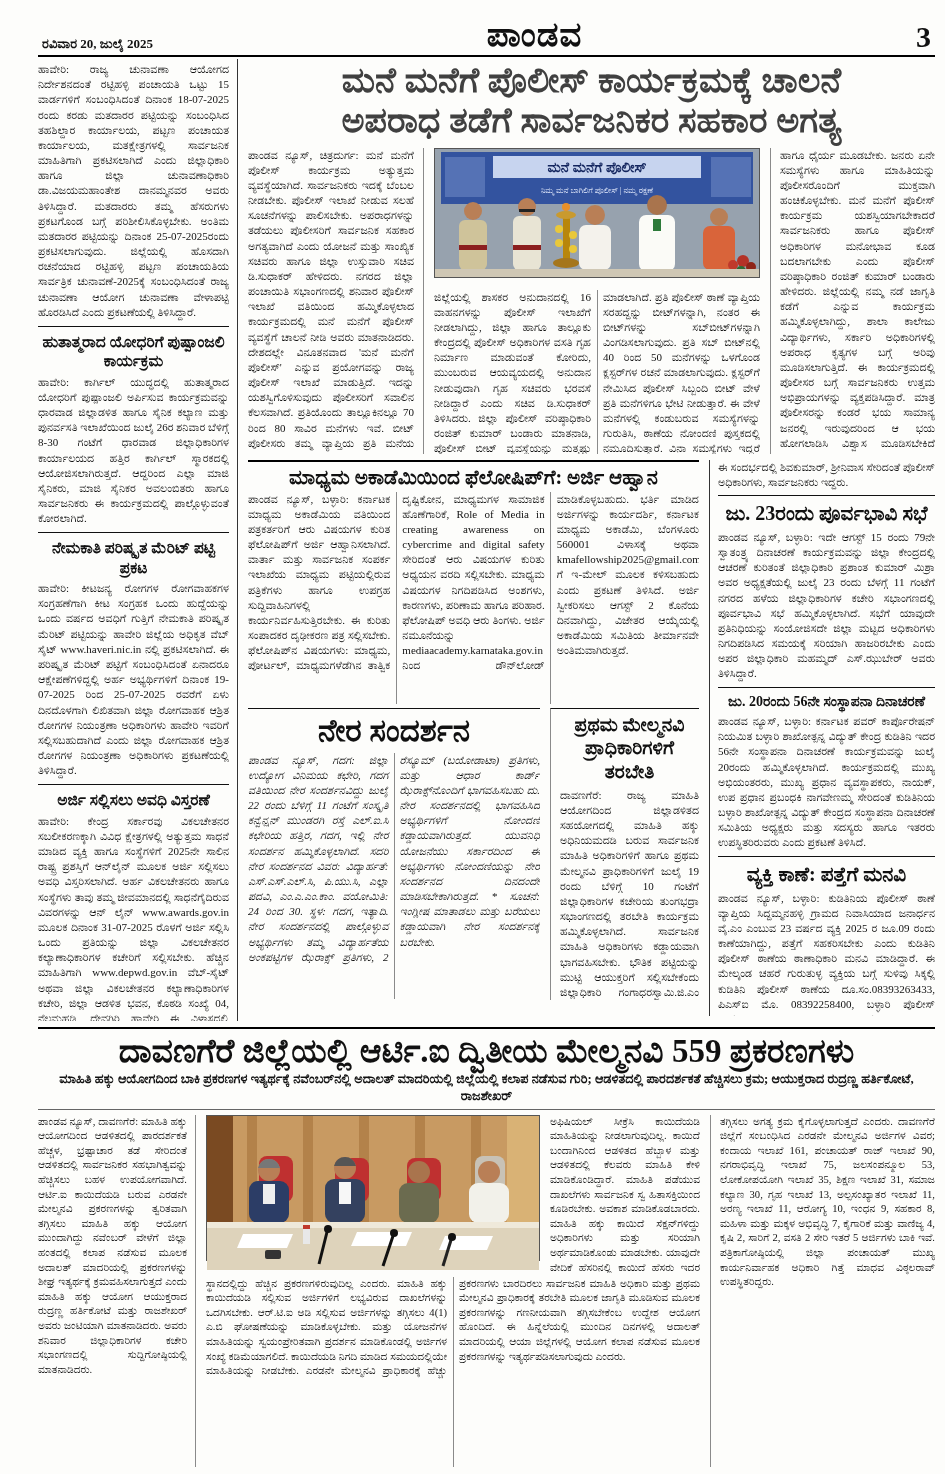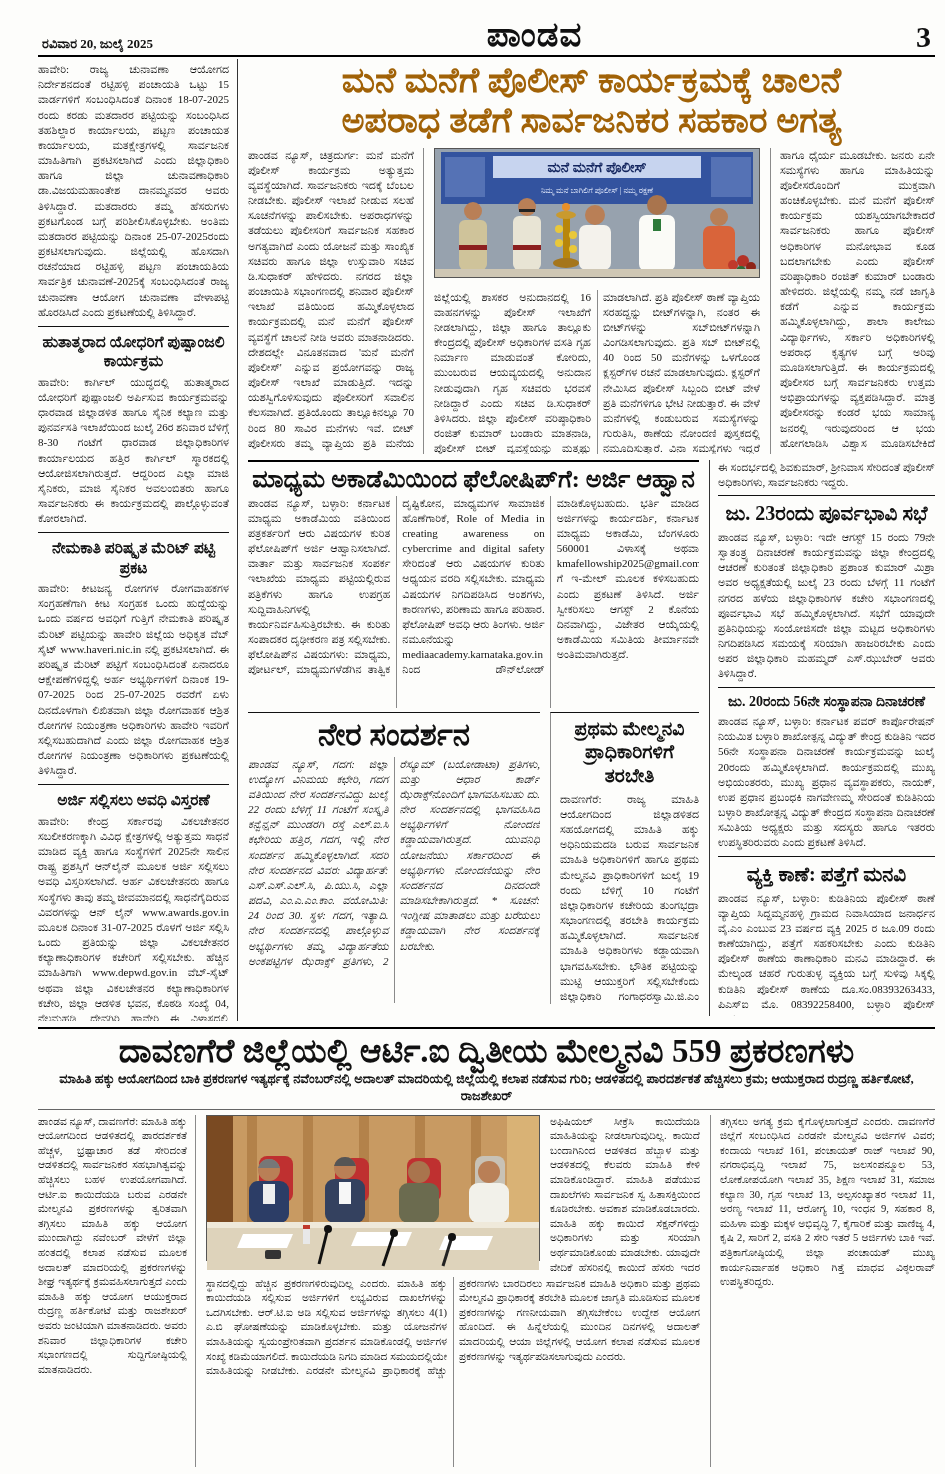--- a/index.html
+++ b/index.html
@@ -29,21 +29,21 @@
     font-size:35px; line-height:1.15;}
   .lead-grid{display:grid; grid-template-columns:176px 326px 1fr; column-gap:10px; height:306px; overflow:hidden;}
   .lg-c1{border-right:1px solid #8a8a8a; padding-right:9px; overflow:hidden;}
   .lg-mid{display:flex; flex-direction:column; overflow:hidden;}
   .lg-c4{border-left:1px solid #8a8a8a; padding-left:9px; overflow:hidden;}
   .photo-frame{border:1px solid #555; margin-bottom:12px; line-height:0;}
   .midtext{column-count:2; column-gap:12px; column-rule:1px solid #8a8a8a; flex:1; overflow:hidden;}
   
   .band2{display:grid; grid-template-columns:1fr 226px; column-gap:10px; height:556px; margin-top:6px; overflow:hidden;}
   .band2-left{overflow:hidden;}
-  .fel-head{border-top:2px solid #000; margin:0; padding:4px 0 3px 0; text-align:center; font-size:24px; font-weight:bold;}
+  .fel-head{border-top:2px solid #000; margin:0; padding:4px 0 3px 0; text-align:center; font-size:20px; font-weight:bold;}
   .fel-body{column-count:3; column-gap:12px; column-rule:1px solid #8a8a8a; height:212px; overflow:hidden; margin-bottom:4px;}
   .subrow{display:grid; grid-template-columns:292px 1fr; column-gap:10px; height:292px; overflow:hidden;}
   .nera{border-top:1.5px solid #111; padding-top:2px; overflow:hidden;}
   .nera-head{margin:2px 0 4px 0; text-align:center; font-size:31px; font-weight:bold;}
   .nera-body{column-count:2; column-gap:11px; column-rule:1px solid #8a8a8a; height:246px; overflow:hidden;font-style:italic;}
   .training{border-top:1.5px solid #111; border-left:1px solid #8a8a8a; padding:2px 0 0 9px; overflow:hidden;}
   .tr-head{margin:2px 0 4px 0; text-align:center; font-size:19px; font-weight:bold; line-height:1.25;}
   .right-rail{border-left:1.5px solid #333; padding-left:8px; overflow:hidden;}
   .rr-article{border-top:1.5px solid #111; padding:3px 0 5px 0;}
   .rr-tail{padding:0 0 5px 0;}
@@ -90,21 +90,21 @@
       </article>
       <article class="lr-article">
         <h3 class="lr-head">ಅರ್ಜಿ ಸಲ್ಲಿಸಲು ಅವಧಿ ವಿಸ್ತರಣೆ</h3>
         <p class="body-txt">ಹಾವೇರಿ: ಕೇಂದ್ರ ಸರ್ಕಾರವು ವಿಕಲಚೇತನರ ಸಬಲೀಕರಣಕ್ಕಾಗಿ ವಿವಿಧ ಕ್ಷೇತ್ರಗಳಲ್ಲಿ ಅತ್ಯುತ್ತಮ ಸಾಧನೆ ಮಾಡಿದ ವ್ಯಕ್ತಿ ಹಾಗೂ ಸಂಸ್ಥೆಗಳಿಗೆ 2025ನೇ ಸಾಲಿನ ರಾಷ್ಟ್ರ ಪ್ರಶಸ್ತಿಗೆ ಆನ್‌ಲೈನ್ ಮೂಲಕ ಅರ್ಜಿ ಸಲ್ಲಿಸಲು ಅವಧಿ ವಿಸ್ತರಿಸಲಾಗಿದೆ. ಅರ್ಹ ವಿಕಲಚೇತನರು ಹಾಗೂ ಸಂಸ್ಥೆಗಳು ತಾವು ತಮ್ಮ ಜೀವಮಾನದಲ್ಲಿ ಸಾಧನೆಗೈದಿರುವ ವಿವರಗಳನ್ನು ಆನ್ ಲೈನ್ www.awards.gov.in ಮೂಲಕ ದಿನಾಂಕ 31-07-2025 ರೊಳಗೆ ಅರ್ಜಿ ಸಲ್ಲಿಸಿ ಒಂದು ಪ್ರತಿಯನ್ನು ಜಿಲ್ಲಾ ವಿಕಲಚೇತನರ ಕಲ್ಯಾಣಾಧಿಕಾರಿಗಳ ಕಚೇರಿಗೆ ಸಲ್ಲಿಸಬೇಕು. ಹೆಚ್ಚಿನ ಮಾಹಿತಿಗಾಗಿ www.depwd.gov.in ವೆಬ್-ಸೈಟ್ ಅಥವಾ ಜಿಲ್ಲಾ ವಿಕಲಚೇತನರ ಕಲ್ಯಾಣಾಧಿಕಾರಿಗಳ ಕಚೇರಿ, ಜಿಲ್ಲಾ ಆಡಳಿತ ಭವನ, ಕೊಠಡಿ ಸಂಖ್ಯೆ 04, ನೆಲಮಹಡಿ, ದೇವಗಿರಿ ಹಾವೇರಿ ಈ ವಿಳಾಸದಲ್ಲಿ ಸಂಪರ್ಕಿಸಬಹುದು ಎಂದು ಜಿಲ್ಲಾ ವಿಕಲಚೇತನರ ಕಲ್ಯಾಣಾಧಿಕಾರಿಗಳು ಪ್ರಕಟಣೆಯಲ್ಲಿ ತಿಳಿಸಿದ್ದಾರೆ.</p>
       </article>
 
     </aside>
 
     <section class="main-zone">
 
-      <h2 class="lead-head" style="color:#a16207;">
+      <h2 class="lead-head" style="color:#404040;">
         <span>ಮನೆ ಮನೆಗೆ ಪೊಲೀಸ್ ಕಾರ್ಯಕ್ರಮಕ್ಕೆ ಚಾಲನೆ</span><br>
         <span>ಅಪರಾಧ ತಡೆಗೆ ಸಾರ್ವಜನಿಕರ ಸಹಕಾರ ಅಗತ್ಯ</span>
       </h2>
 
       <div class="lead-grid">
         <p class="body-txt lg-c1">ಪಾಂಡವ ನ್ಯೂಸ್, ಚಿತ್ರದುರ್ಗ: ಮನೆ ಮನೆಗೆ ಪೊಲೀಸ್ ಕಾರ್ಯಕ್ರಮ ಅತ್ಯುತ್ತಮ ವ್ಯವಸ್ಥೆಯಾಗಿದೆ. ಸಾರ್ವಜನಿಕರು ಇದಕ್ಕೆ ಬೆಂಬಲ ನೀಡಬೇಕು. ಪೊಲೀಸ್ ಇಲಾಖೆ ನೀಡುವ ಸಲಹೆ ಸೂಚನೆಗಳನ್ನು ಪಾಲಿಸಬೇಕು. ಅಪರಾಧಗಳನ್ನು ತಡೆಯಲು ಪೊಲೀಸರಿಗೆ ಸಾರ್ವಜನಿಕ ಸಹಕಾರ ಅಗತ್ಯವಾಗಿದೆ ಎಂದು ಯೋಜನೆ ಮತ್ತು ಸಾಂಖ್ಯಿಕ ಸಚಿವರು ಹಾಗೂ ಜಿಲ್ಲಾ ಉಸ್ತುವಾರಿ ಸಚಿವ ಡಿ.ಸುಧಾಕರ್ ಹೇಳಿದರು. ನಗರದ ಜಿಲ್ಲಾ ಪಂಚಾಯಿತಿ ಸಭಾಂಗಣದಲ್ಲಿ ಶನಿವಾರ ಪೊಲೀಸ್ ಇಲಾಖೆ ವತಿಯಿಂದ ಹಮ್ಮಿಕೊಳ್ಳಲಾದ ಕಾರ್ಯಕ್ರಮದಲ್ಲಿ ಮನೆ ಮನೆಗೆ ಪೊಲೀಸ್ ವ್ಯವಸ್ಥೆಗೆ ಚಾಲನೆ ನೀಡಿ ಅವರು ಮಾತನಾಡಿದರು. ದೇಶದಲ್ಲೇ ವಿನೂತನವಾದ 'ಮನೆ ಮನೆಗೆ ಪೊಲೀಸ್' ಎನ್ನುವ ಪ್ರಯೋಗವನ್ನು ರಾಜ್ಯ ಪೊಲೀಸ್ ಇಲಾಖೆ ಮಾಡುತ್ತಿದೆ. ಇದನ್ನು ಯಶಸ್ವಿಗೊಳಿಸುವುದು ಪೊಲೀಸರಿಗೆ ಸವಾಲಿನ ಕೆಲಸವಾಗಿದೆ. ಪ್ರತಿಯೊಂದು ತಾಲ್ಲೂಕಿನಲ್ಲೂ 70 ರಿಂದ 80 ಸಾವಿರ ಮನೆಗಳು ಇವೆ. ಬೀಟ್ ಪೊಲೀಸರು ತಮ್ಮ ವ್ಯಾಪ್ತಿಯ ಪ್ರತಿ ಮನೆಯ ವಿವರಗಳನ್ನು ಸಂಗ್ರಹಿಸಿ ಎಲ್ಲಾ ರೀತಿಯ ಅಪರಾಧ ಕೃತ್ಯ ತಡೆಯಲು ಜಾಗರೂಕರಾಗಿರಬೇಕು. ಈ ನಿಟ್ಟಿನಲ್ಲಿ ಜಿಲ್ಲೆಯ ಪೊಲೀಸರು ಸಮರ್ಥವಾಗಿ ಈ ಕಾರ್ಯಕ್ರಮ ಅನುಷ್ಠಾನಗೊಳಿಸಬೇಕು ಎಂದು ಸಚಿವ ಡಿ.ಸುಧಾಕರ್ ಹೇಳಿದರು.</p>
 
         <div class="lg-mid">
           <div class="photo-frame">
             <svg width="324" height="128" viewBox="0 0 324 128">

